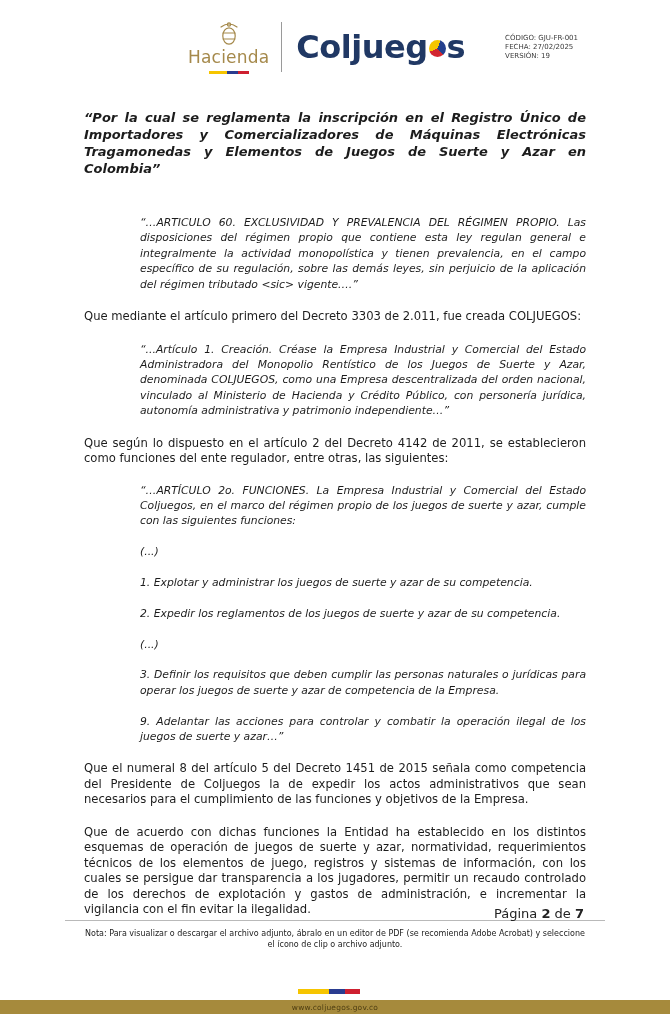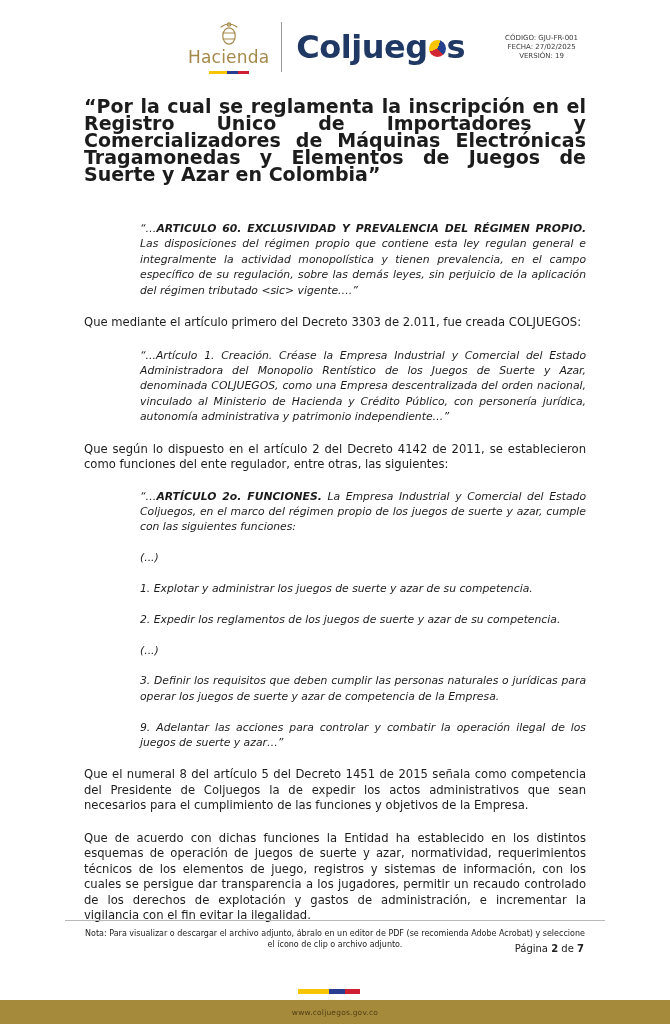--- a/index.html
+++ b/index.html
@@ -31,58 +31,58 @@
   .coljuegos {
     color: #203864; font-weight: bold; font-size: 32px; letter-spacing: -0.5px;
     display: flex; align-items: center; line-height: 1;
   }
   .coljuegos .o-mark {
     display: inline-block; width: 17px; height: 17px; border-radius: 50%;
     margin: 3px 1px 0 1px;
     background: conic-gradient(from 20deg, #24408E 0 33%, #D22630 33% 63%, #F6C500 63% 100%);
   }
   .hdr-meta {
-    margin-left: auto; margin-right: 8px; text-align: center;
+    margin-left: auto; margin-right: 8px; text-align: left;
     font-size: 7px; line-height: 9px; color: #3a3a3a; white-space: nowrap;
   }
   .doc-type {
     text-align: center; font-weight: bold; font-size: 13px;
     letter-spacing: 0.3px; margin: 11px 0 0 60px;
   }
 
   
   .title {
-    margin-top: 20px; font-weight: bold; 
-    font-size: 19px; line-height: 17px; text-align: justify;
+    margin-top: 31px; font-weight: bold; font-style: italic;
+    font-size: 13px; line-height: 17px; text-align: justify;
   }
   .para { margin-top: 17px; font-size: 11.6px; line-height: 15.5px; text-align: justify; }
   .qblock {
     margin-left: 56px; font-style: italic; font-size: 10.8px;
     line-height: 15.4px; text-align: justify;
   }
-  .qblock b { font-weight: bold; }
+  .qblock b { font-weight: normal; }
   .mt-lg { margin-top: 38px; }
   .mt-md { margin-top: 17px; }
   .mt-xl { margin-top: 16px; }
   .qitem { margin-top: 15.4px; }
 
   
   .foot-rule { position: absolute; left: 65px; right: 65px; top: 920px; border-top: 1px solid #b9b9b9; }
   .foot-note {
     position: absolute; left: 84px; right: 84px; top: 929px;
     font-size: 8px; line-height: 10.5px; color: #222; text-align: center;
   }
-  .page-ind { position: absolute; right: 86px; top: 943px; font-size: 10px; color: #222; }
+  .page-ind { position: absolute; right: 86px; top: 906px; font-size: 13px; color: #222; }
   .page-ind b { font-weight: bold; }
   .foot-flag { position: absolute; left: 298px; top: 989px; width: 62px; height: 4.5px; display: flex; }
   .foot-flag .y { flex: 0 0 31px; background: #F6C500; }
   .foot-flag .b { flex: 0 0 15.5px; background: #2A3C90; }
   .foot-flag .r { flex: 0 0 15.5px; background: #CE2030; }
   .gold-bar {
-    position: absolute; left: 0; right: 0; top: 1000px; height: 24px;
+    position: absolute; left: 0; right: 0; top: 1000px; height: 14px;
     background: #A68A3C; display: flex; align-items: center; justify-content: center;
   }
   .gold-bar .url { font-size: 7.5px; color: #4e3e12; letter-spacing: 0.2px; }
 </style>
 </head>
 <body>
 
 <div class="page">
   <div class="content">
 

